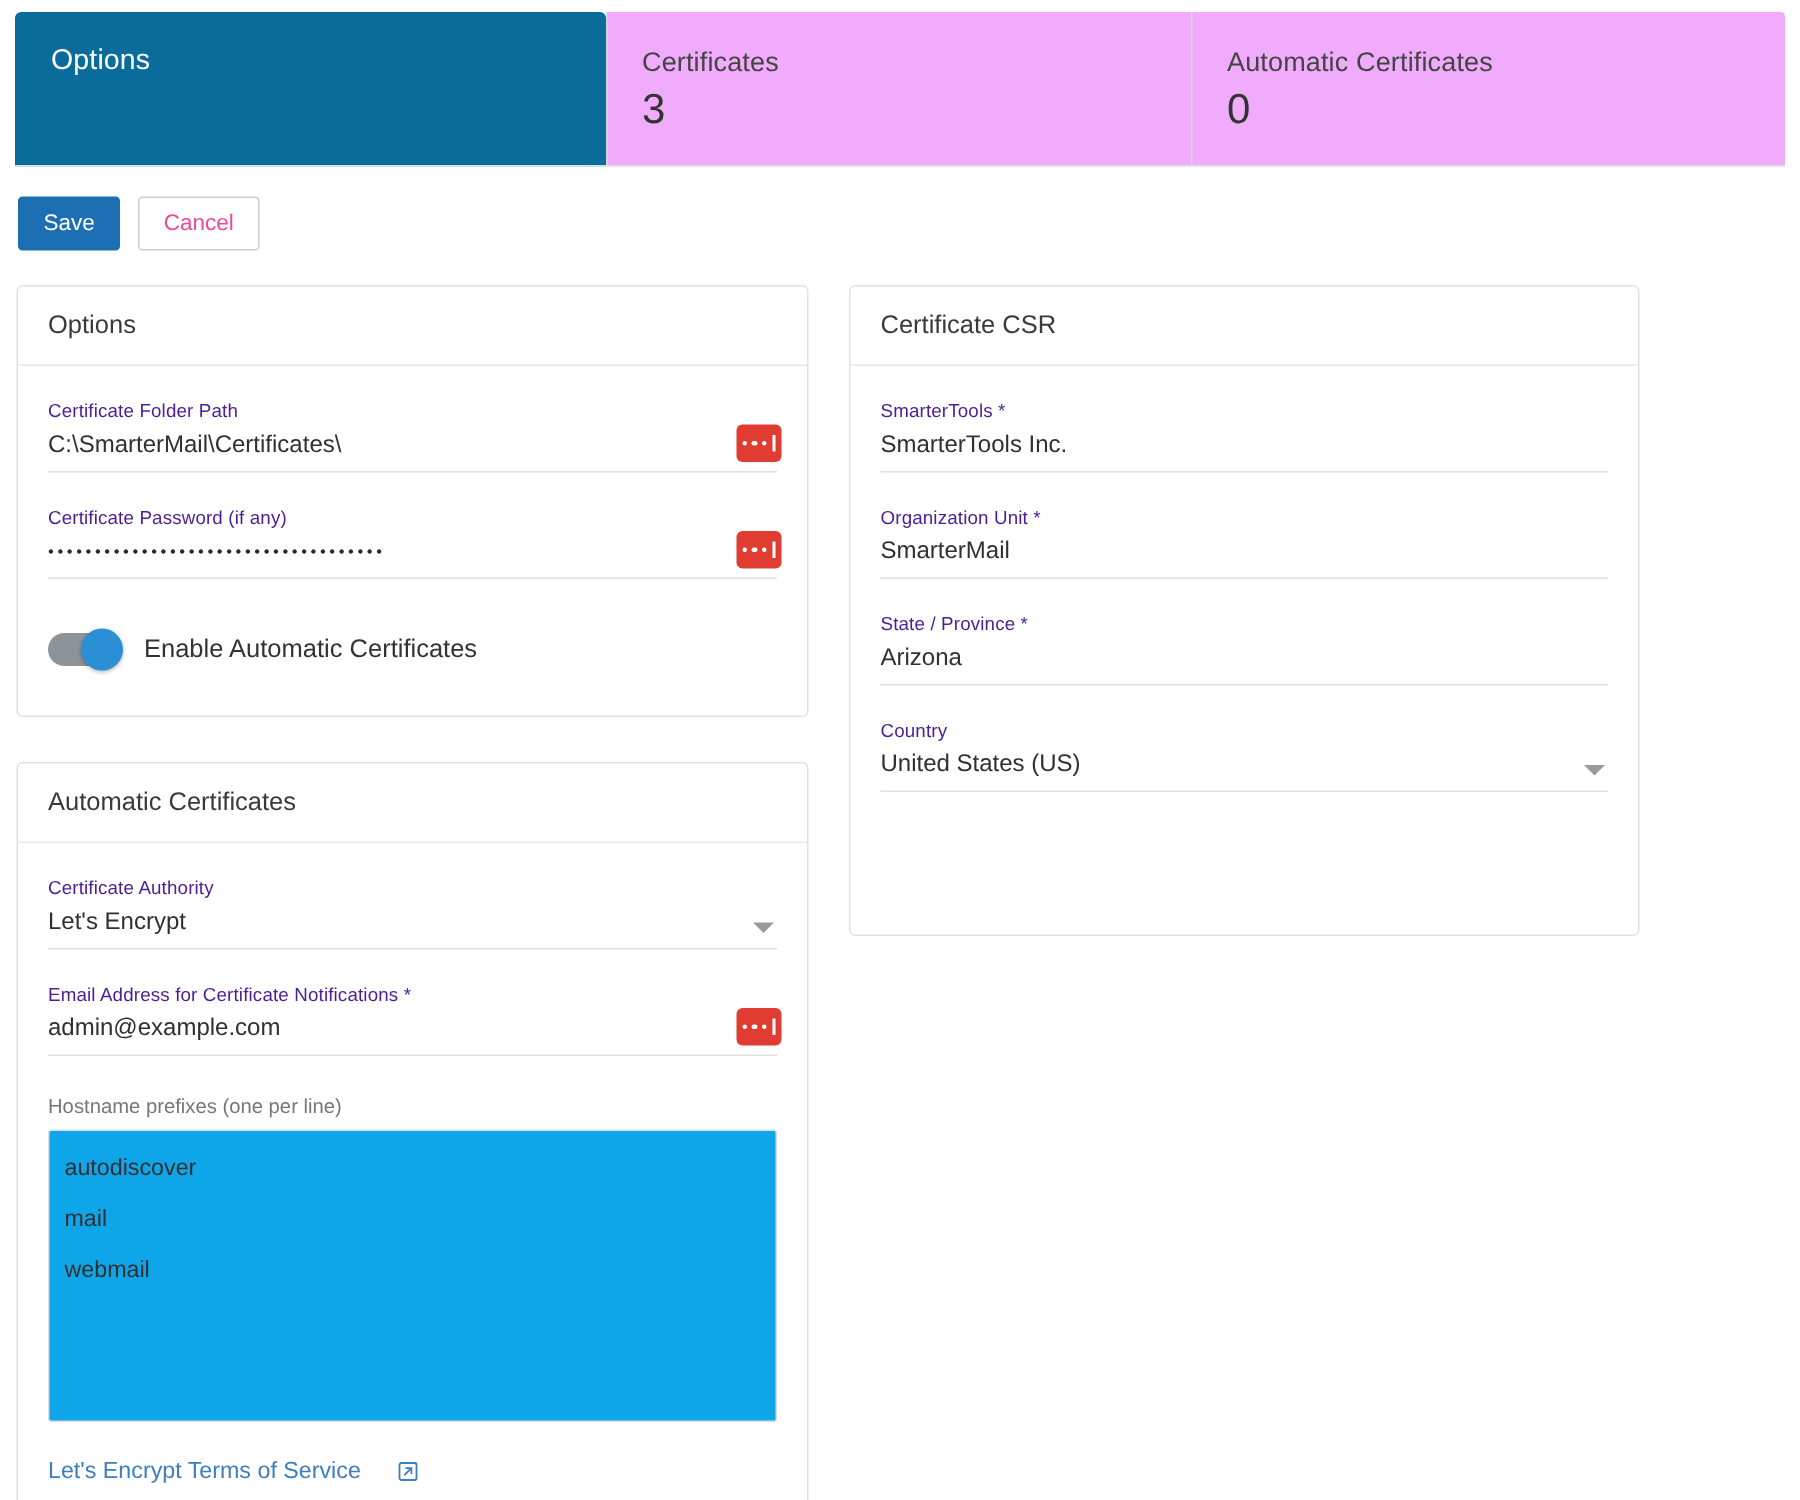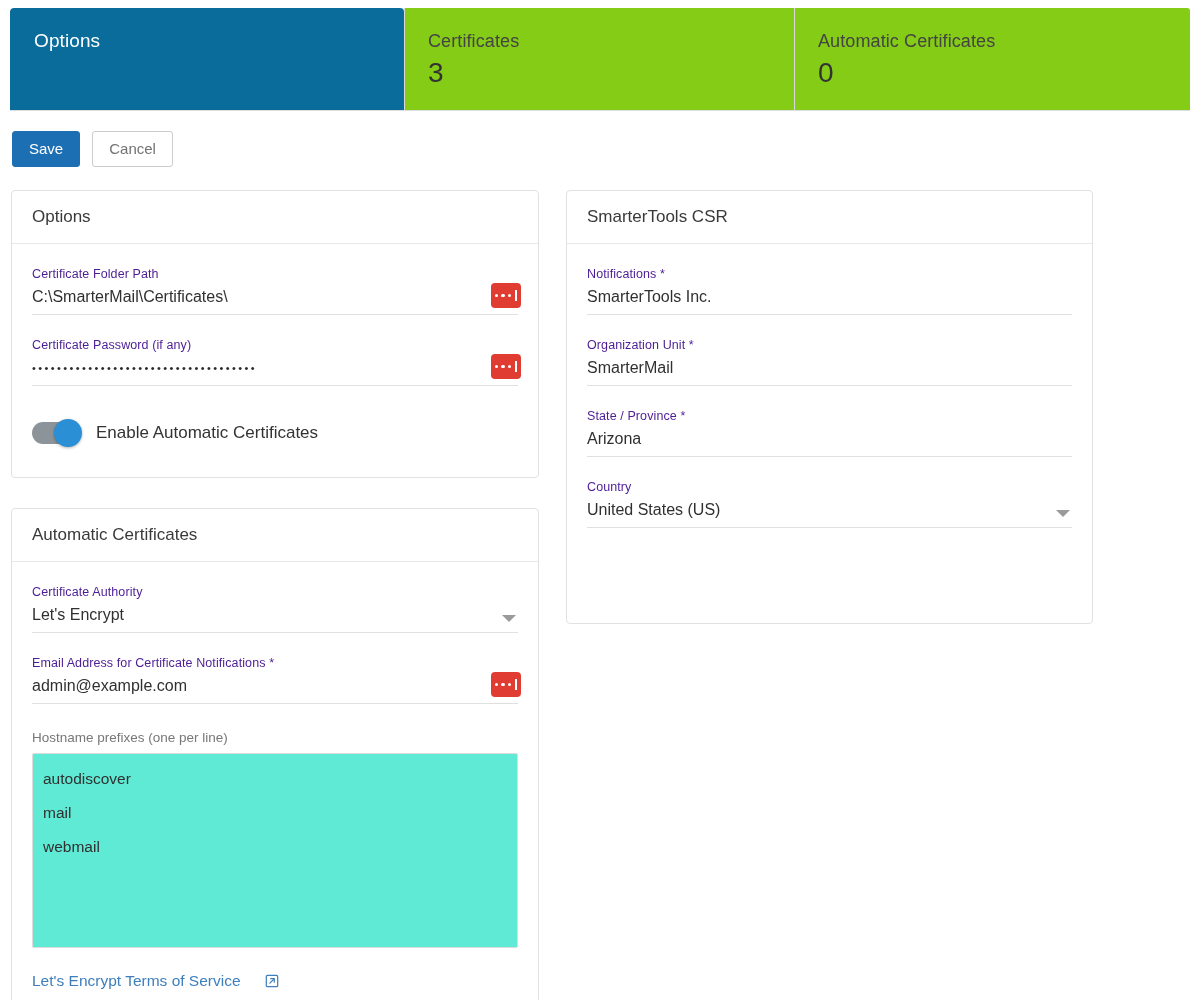--- a/index.html
+++ b/index.html
@@ -17,21 +17,21 @@
     position: absolute;
     left: 10px; top: 8px;
     width: 1180px; height: 103px;
     display: flex;
     border-radius: 3px 3px 0 0;
     overflow: hidden;
   }
   .tab {
     position: relative;
     padding: 22px 24px 0 24px;
-    background: #84cc16;
+    background: #f0abfc;
     cursor: pointer;
     display: flex;
     flex-direction: column;
     justify-content: flex-start;
   }
   .tab + .tab::before {
     content: "";
     position: absolute;
     left: 0; top: 0; bottom: 0;
     width: 1px;
@@ -84,21 +84,21 @@
     white-space: nowrap;
   }
   .btn-primary {
     background: #1d6fb3;
     color: #ffffff;
     border-color: #1d6fb3;
     min-width: 63px;
   }
   .btn-secondary {
     background: #ffffff;
-    color: #737373;
+    color: #ec4899;
     border-color: #cccccc;
     min-width: 80px;
   }
 
   
   .card {
     position: absolute;
     background: #ffffff;
     border: 1px solid #e2e2e2;
     border-radius: 4px;
@@ -236,21 +236,21 @@
   }
   .textarea {
     width: 100%;
     height: 195px;
     border: 1px solid #dcdcdc;
     border-radius: 2px;
     padding: 8px 10px;
     font-size: 15.5px;
     color: #303030;
     line-height: 34px;
-    background: #5eead4;
+    background: #0ea5e9;
     overflow: hidden;
     white-space: pre-line;
     cursor: text;
   }
 
   
   .tos-link {
     display: inline-flex;
     align-items: center;
     gap: 24px;
@@ -376,26 +376,26 @@
           <path d="M6.6 5.4 H10.6 V9.4" stroke="#3d7ebd" stroke-width="1.4" stroke-linecap="round" stroke-linejoin="round"></path>
         </svg>
       </span>
     </a>
 
   </div>
 </div>
 
 <div class="card" id="card-csr">
   <div class="card-head">
-    <span class="card-title">SmarterTools CSR</span>
+    <span class="card-title">Certificate CSR</span>
   </div>
   <div class="card-body">
 
     <div class="field">
-      <span class="field-label">Notifications *</span>
+      <span class="field-label">SmarterTools *</span>
       <div class="field-line">
         <span class="field-value">SmarterTools Inc.</span>
       </div>
     </div>
 
     <div class="field">
       <span class="field-label">Organization Unit *</span>
       <div class="field-line">
         <span class="field-value">SmarterMail</span>
       </div>

